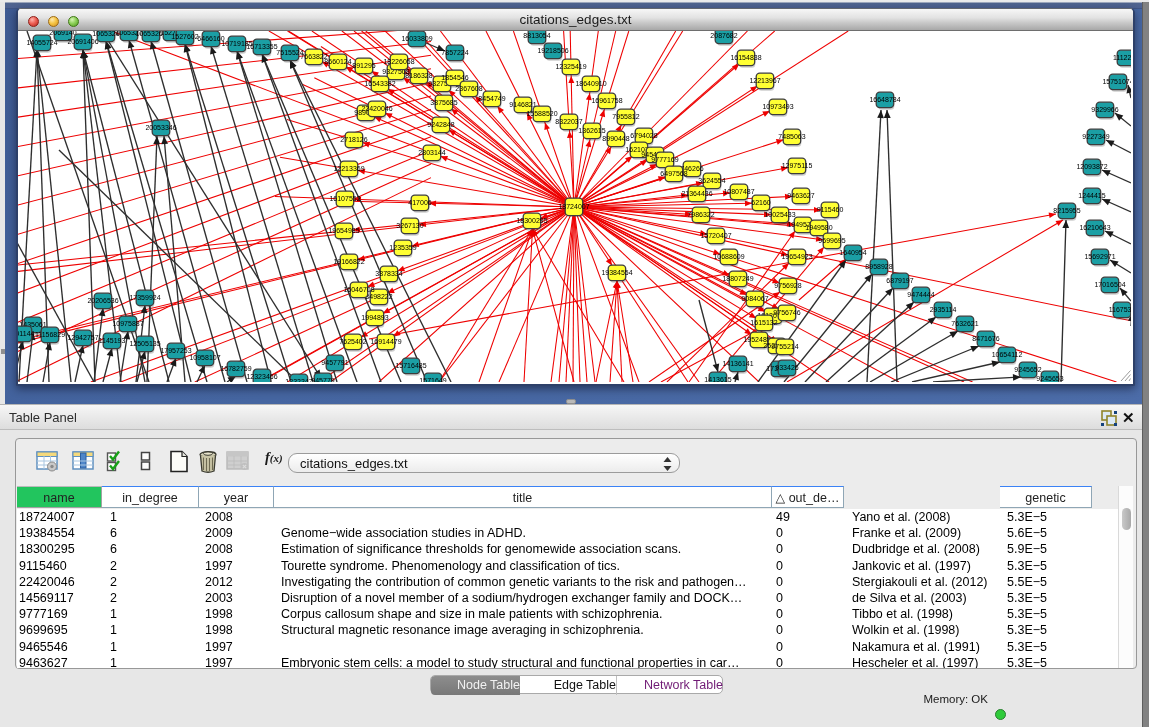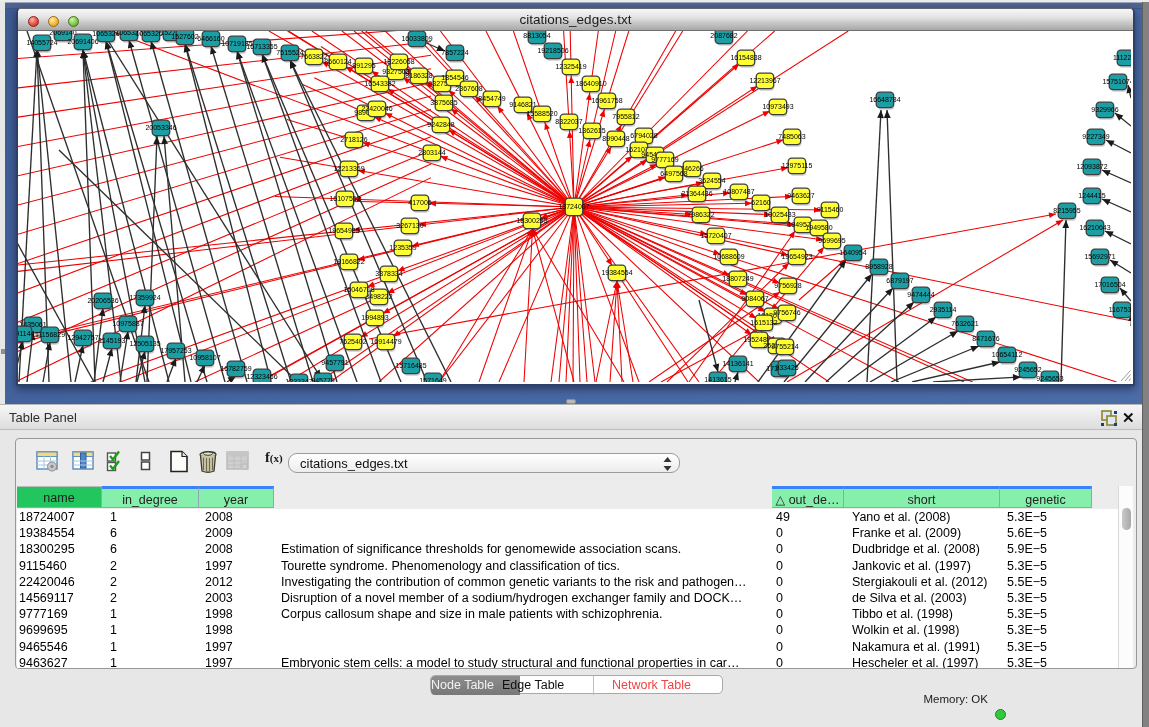--- a/index.html
+++ b/index.html
@@ -21,39 +21,39 @@
 #phead{position:absolute;left:0;top:0;width:1149px;height:26px;background:linear-gradient(#f6f6f6,#dddddd);border-top:1px solid #b5b5b5;border-bottom:1px solid #bdbdbd}
 #phead .t{position:absolute;left:9px;top:5px;font-size:13px;color:#2e2e2e}
 #pfloat{position:absolute;left:1101px;top:5px}
 #pclose{position:absolute;left:1122px;top:4px;font-size:15px;font-weight:bold;color:#111}
 #tblbox{position:absolute;left:15px;top:34px;width:1122px;height:231px;background:#ececec;border:1px solid #989898;border-radius:4px}
 #toolbar{position:absolute;left:0;top:0;width:100%;height:44px}
 .ticon{position:absolute;top:11px}
 #combo{position:absolute;left:272px;top:14px;width:392px;height:20px;background:linear-gradient(#ffffff,#ececec);border:1px solid #9b9b9b;border-radius:9px}
 #combo .t{position:absolute;left:11px;top:2px;font-size:13px;color:#111}
 #thead{position:absolute;left:1px;top:47px;width:1076px;height:22px;font-size:12.5px;color:#222}
-#thead div{position:absolute;top:0;height:22px;line-height:22px;text-align:center;background:#86efac;border-right:1px solid #8fa6b5;border-top:3px solid #3b82f6;border-bottom:1px solid #8fa6b5}
+#thead div{position:absolute;top:0;height:22px;line-height:22px;text-align:center;background:#ffffff;border-right:1px solid #8fa6b5;border-top:1px solid #3b82f6;border-bottom:1px solid #8fa6b5}
 #thead .h0{left:0;width:85px;background:#22c55e;border-right:1px solid #a2a2a2;border-top:1px solid #bbb;border-bottom:1px solid #a2a2a2}
 #rows{position:absolute;left:1px;top:70px;width:1103px;font-size:12.5px;color:#000;background:#fff;height:159px;overflow:hidden}
 .tr{position:relative;height:16.2px;line-height:16.2px;white-space:nowrap}
 .tr div{position:absolute;top:0;height:16px;overflow:hidden}
 .c0{left:2px;width:94px}
 .c1{left:85px;width:97px;padding-left:8px}
 .c2{left:182px;width:75px;padding-left:6px}
 .c3{left:257px;width:498px;padding-left:7px}
 .c4{left:755px;width:72px;padding-left:4px}
 .c5{left:827px;width:156px;padding-left:8px}
 .c6{left:983px;width:92px;padding-left:7px}
 #vscroll{position:absolute;right:3px;top:47px;width:15px;height:182px;background:#fcfcfc;border-left:1px solid #d9d9d9}
 #vthumb{position:absolute;left:2.5px;top:22px;width:9px;height:22px;background:linear-gradient(90deg,#c9c9c9,#a8a8a8);border-radius:5px}
 #tabs{position:absolute;left:430px;top:271px;width:293px;height:19px;border:1px solid #a9a9a9;border-radius:5px;background:#fff;font-size:12.5px}
-#tabs div{position:absolute;top:0;height:19px;line-height:18px;text-align:left}
+#tabs div{position:absolute;top:0;height:19px;line-height:18px;text-align:right}
 #tab1{left:0;width:89px;background:linear-gradient(#8d8d8d,#787878);color:#f2f2f2;border-radius:4px 0 0 4px}
-#tab2{left:71px;width:92px;color:#111;border-right:1px solid #c0c0c0}
-#tab3{left:181px;width:111px;color:#ef4444}
+#tab2{left:94px;width:92px;color:#111;border-right:1px solid #c0c0c0}
+#tab3{left:181px;width:111px;color:#701a75}
 #mem{position:absolute;right:33px;top:289px;font-size:11.5px;color:#1a1a1a}
 #memdot{position:absolute;right:15px;top:305px;width:11px;height:11px;border-radius:50%;background:#2fcb3a;border:1px solid #2a7d30}
 </style></head>
 <body>
 <div id="stage">
 <div id="bluebg"></div>
 <div id="topstrip"></div>
 <div id="leftstrip"></div>
 <div id="win">
   <div id="graph">
@@ -884,50 +884,51 @@
       <svg class="ticon" style="left:210px" width="24" height="23" opacity="0.55">
             <rect x="1" y="2" width="21" height="17" fill="#b9b9b9" stroke="#8e8e8e" stroke-width="1.4"></rect>
             <rect x="1" y="2" width="21" height="4.5" fill="#a8a8a8"></rect>
             <line x1="1" y1="11" x2="22" y2="11" stroke="#999"></line>
             <line x1="1" y1="15" x2="22" y2="15" stroke="#999"></line>
             <line x1="8" y1="6" x2="8" y2="19" stroke="#999"></line>
             <line x1="15" y1="6" x2="15" y2="19" stroke="#999"></line>
             <circle cx="18.5" cy="16.5" r="3.4" fill="#9a9a9a"></circle>
             <path d="M16.8 14.8 L20.2 18.2 M20.2 14.8 L16.8 18.2" stroke="#cfcfcf" stroke-width="1.2"></path>
           </svg>
-      <div class="ticon" style="left:249px;top:10px;font-size:14.5px;font-weight:bold;color:#1a1a1a;font-family:'Liberation Serif',serif">f<span style="font-size:11px">(x)</span></div>
+      <div class="ticon" style="left:249px;top:10px;font-size:14.5px;font-style:italic;font-weight:bold;color:#1a1a1a;font-family:'Liberation Serif',serif">f<span style="font-size:11px">(x)</span></div>
       <div id="combo">
             <div class="t">citations_edges.txt</div>
         <svg style="position:absolute;right:7px;top:3px" width="9" height="14">
               <path d="M4.5 0 L8.5 5 H0.5 Z" fill="#333"></path>
               <path d="M4.5 14 L8.5 9 H0.5 Z" fill="#333"></path>
             </svg>
       </div>
     </div>
     <div id="thead">
       <div class="h0" style="left:0;width:85px">name</div>
       <div style="left:85px;width:97px">in_degree</div>
       <div style="left:182px;width:75px">year</div>
+      <div style="left:257px;width:498px">title</div>
       <div style="left:755px;width:72px">△ out_de…</div>
-      <div style="left:827px;width:156px">short</div>
       <div style="left:983px;width:92px">genetic</div>
     </div>
     <div id="rows">
 <div class="tr">
             <div class="c0">18724007</div>
             <div class="c1">1</div>
             <div class="c2">2008</div>
             <div class="c4">49</div>
             <div class="c5">Yano et al. (2008)</div>
             <div class="c6">5.3E−5</div>
           </div>
 <div class="tr">
             <div class="c0">19384554</div>
             <div class="c1">6</div>
             <div class="c2">2009</div>
+            <div class="c3">Genome−wide association studies in ADHD.</div>
             <div class="c4">0</div>
             <div class="c5">Franke et al. (2009)</div>
             <div class="c6">5.6E−5</div>
           </div>
 <div class="tr">
             <div class="c0">18300295</div>
             <div class="c1">6</div>
             <div class="c2">2008</div>
             <div class="c3">Estimation of significance thresholds for genomewide association scans.</div>
             <div class="c4">0</div>
@@ -967,20 +968,21 @@
             <div class="c2">1998</div>
             <div class="c3">Corpus callosum shape and size in male patients with schizophrenia.</div>
             <div class="c4">0</div>
             <div class="c5">Tibbo et al. (1998)</div>
             <div class="c6">5.3E−5</div>
           </div>
 <div class="tr">
             <div class="c0">9699695</div>
             <div class="c1">1</div>
             <div class="c2">1998</div>
+            <div class="c3">Structural magnetic resonance image averaging in schizophrenia.</div>
             <div class="c4">0</div>
             <div class="c5">Wolkin et al. (1998)</div>
             <div class="c6">5.3E−5</div>
           </div>
 <div class="tr">
             <div class="c0">9465546</div>
             <div class="c1">1</div>
             <div class="c2">1997</div>
             <div class="c4">0</div>
             <div class="c5">Nakamura et al. (1991)</div>

